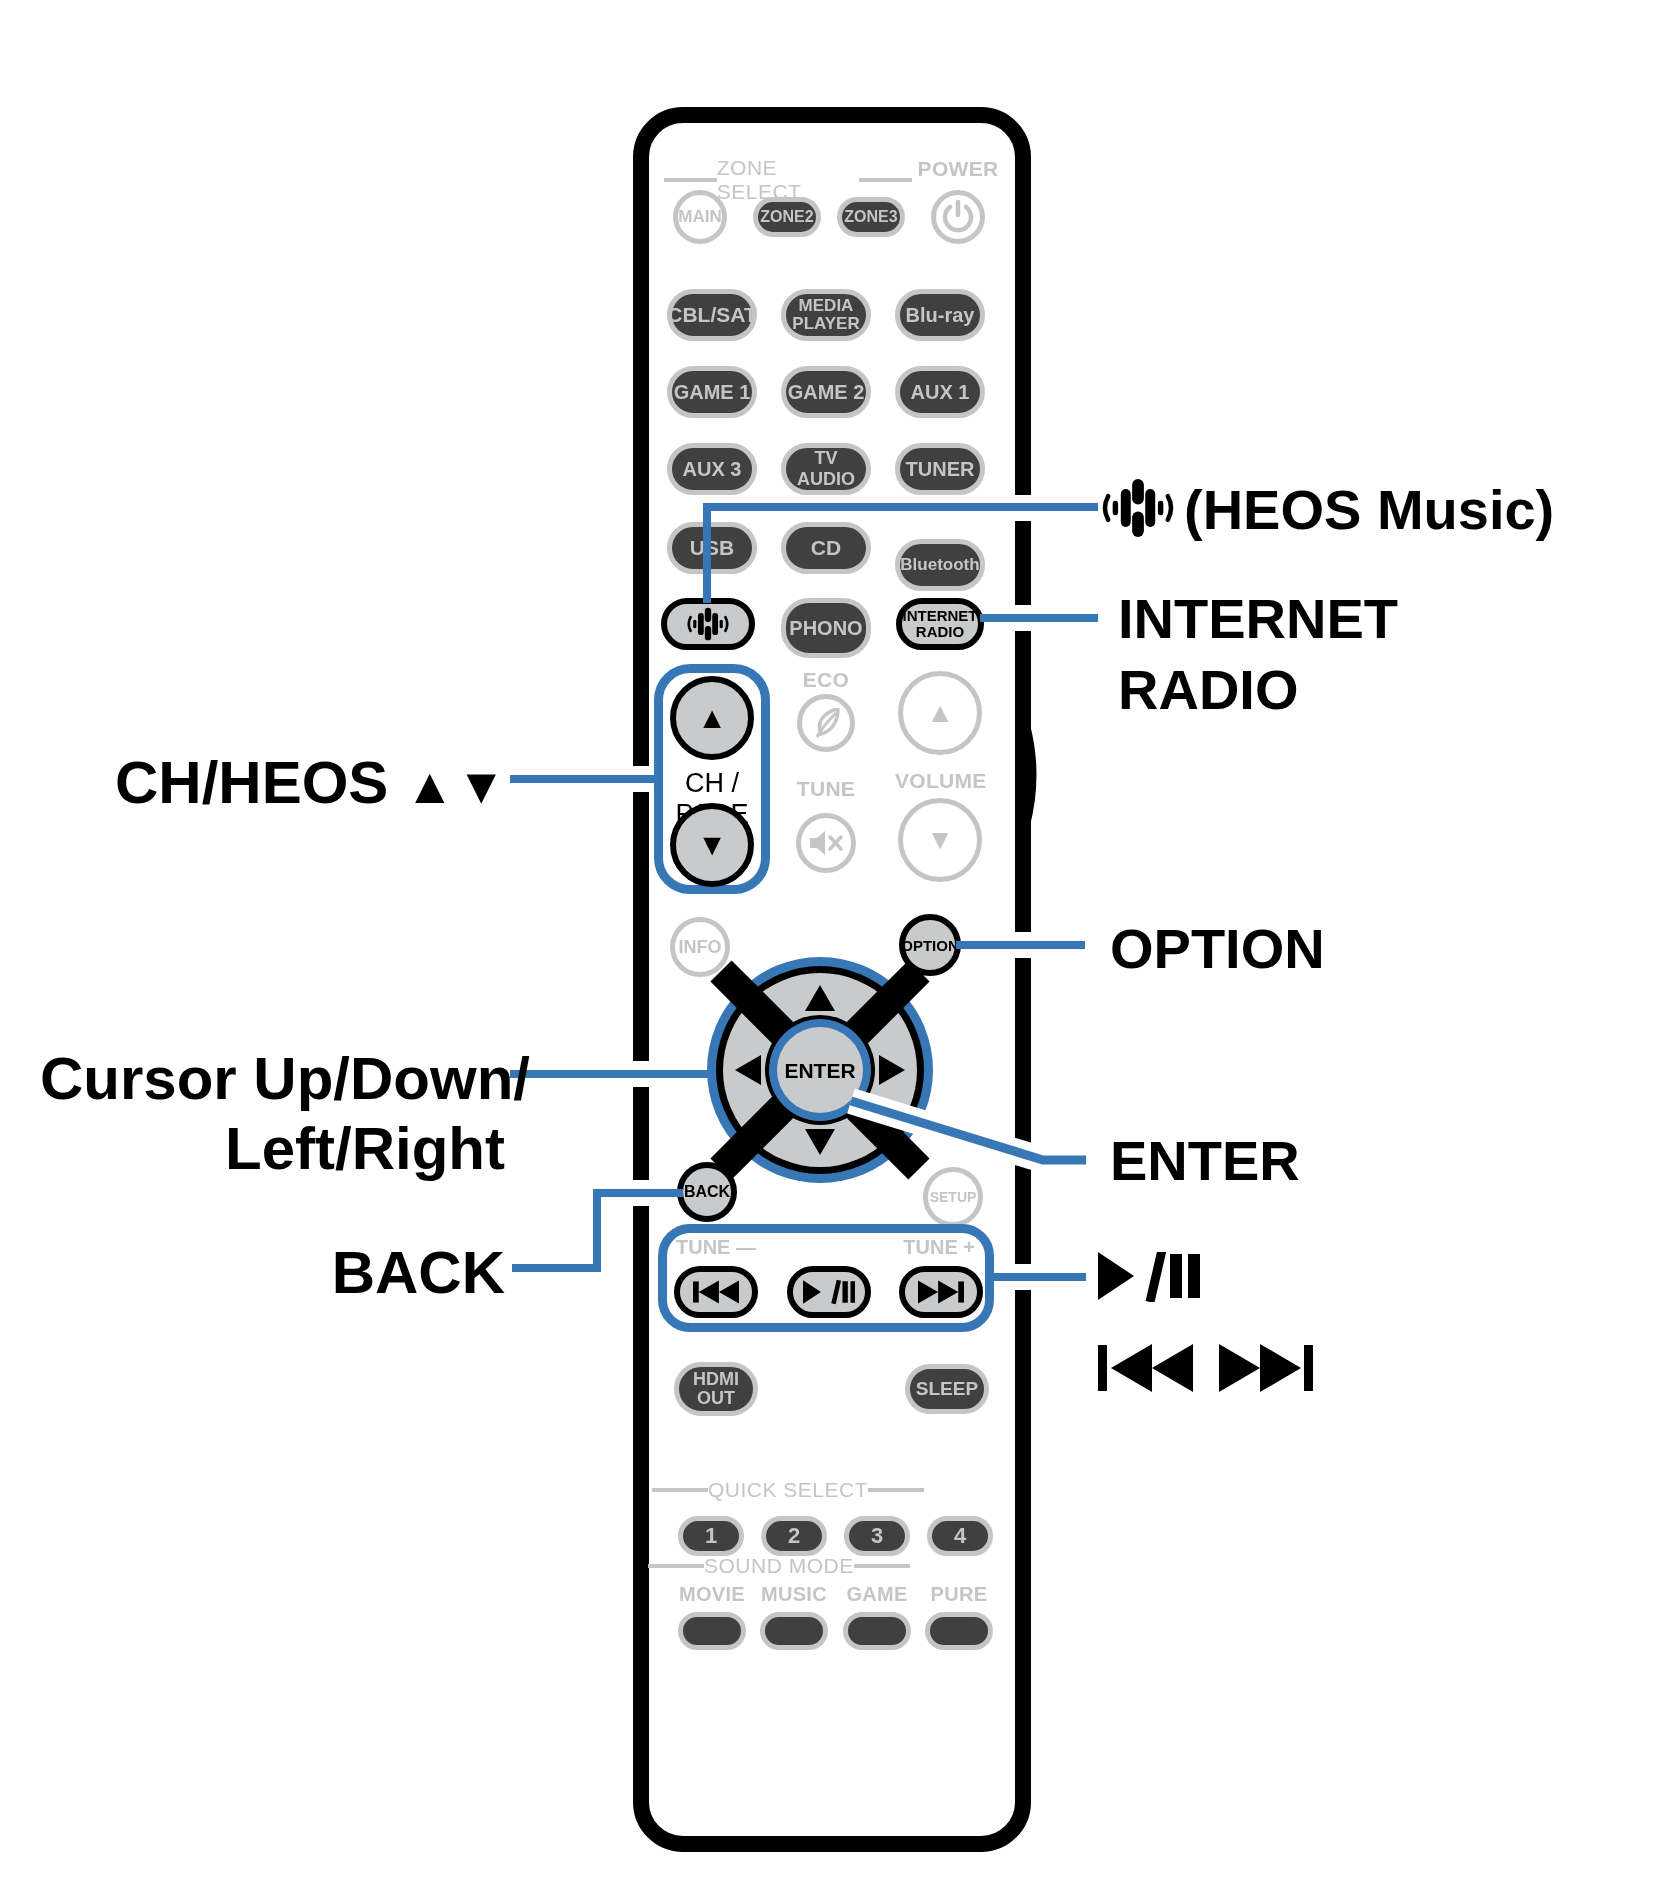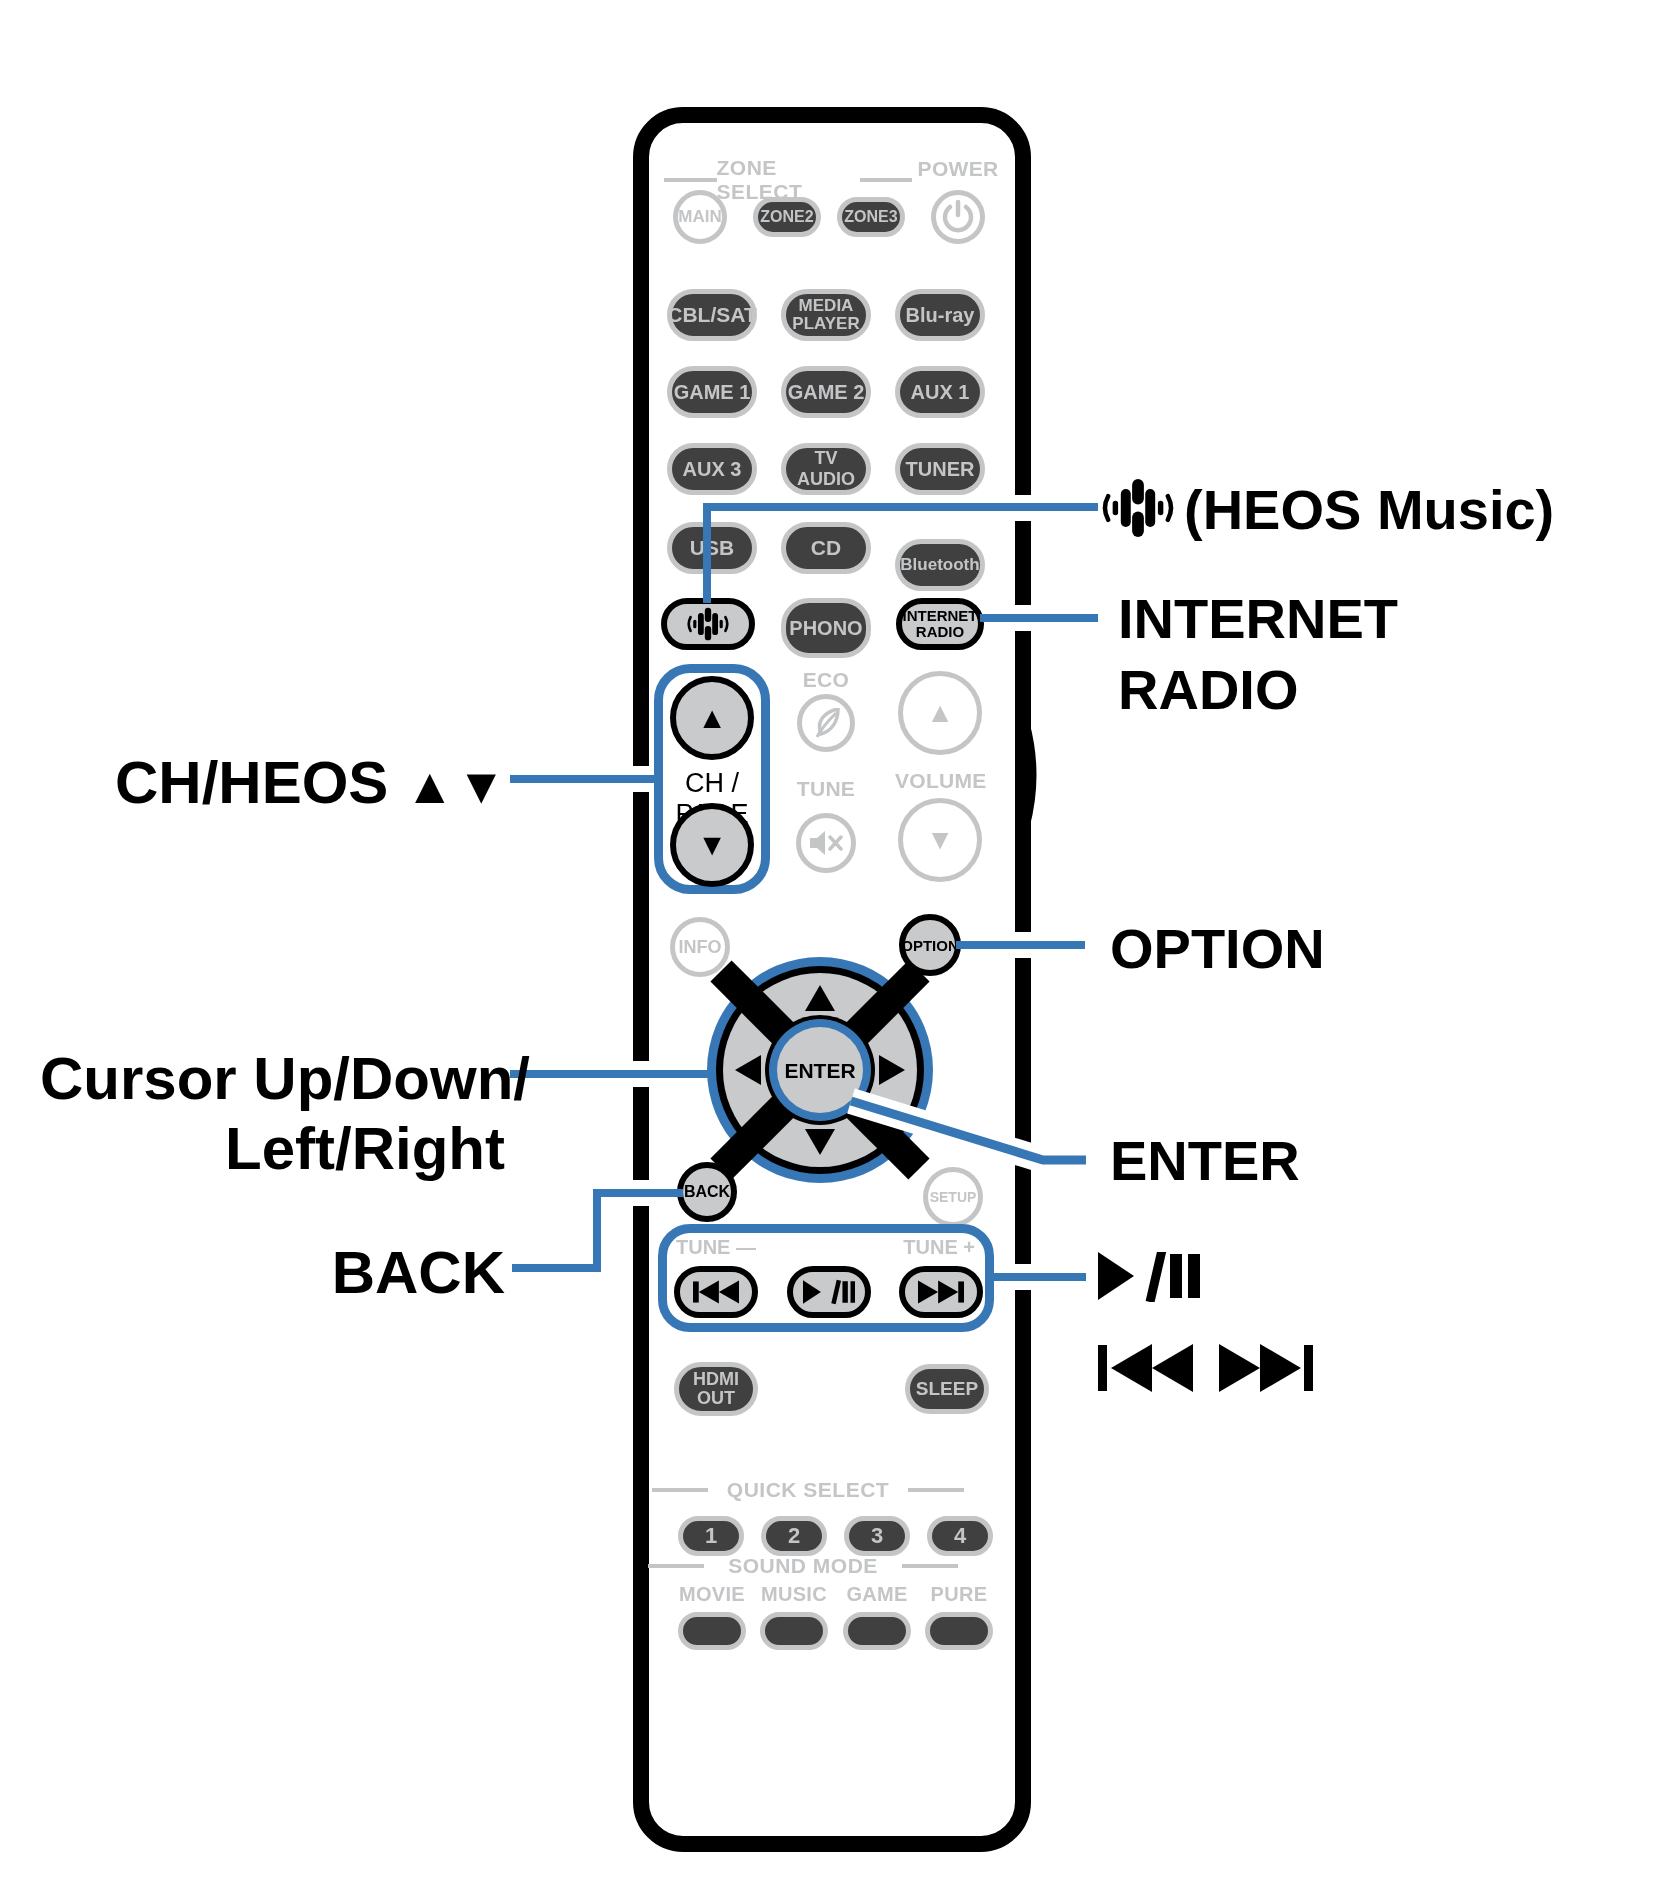--- a/index.html
+++ b/index.html
@@ -12,21 +12,21 @@
          font-family:"Liberation Sans",sans-serif;}
   .abs{position:absolute;box-sizing:border-box;}
   
   #remote-body{left:633px;top:107px;width:398px;height:1745px;border:16px solid #000;border-radius:50px;background:#fff;}
   
   .pill-f,.circle-f,.pill-a,.circle-a{position:absolute;box-sizing:border-box;display:flex;align-items:center;justify-content:center;text-align:center;}
   .pill-f{border:5px solid var(--fade);border-radius:28px;color:var(--fade);background:#404040;font-weight:bold;}
   .circle-f{border:5px solid var(--fade);border-radius:50%;color:var(--fade);background:#fff;font-weight:bold;}
   .pill-a{border:6px solid #000;border-radius:28px;color:#000;background:var(--btn);font-weight:bold;}
   .circle-a{border:6px solid #000;border-radius:50%;color:#000;background:var(--btn);font-weight:bold;}
-  .hdr{position:absolute;display:flex;align-items:center;justify-content:space-between;color:var(--fade);font-size:21px;font-weight:bold;letter-spacing:.5px;}
+  .hdr{position:absolute;display:flex;align-items:center;justify-content:flex-start;color:var(--fade);font-size:21px;font-weight:normal;letter-spacing:.5px;}
   .dash{width:56px;height:4px;background:var(--fade);}
   .glabel{position:absolute;color:var(--fade);font-size:21px;font-weight:bold;text-align:center;letter-spacing:.3px;}
   .cline{position:absolute;background:var(--blue);}
   .case{position:absolute;background:#fff;}
   .biglabel{position:absolute;color:#000;font-weight:bold;white-space:nowrap;}
   .rlabel{font-size:56px;}
   .llabel{font-size:60px;text-align:right;}
   svg{display:block;}
 </style>
 </head>

